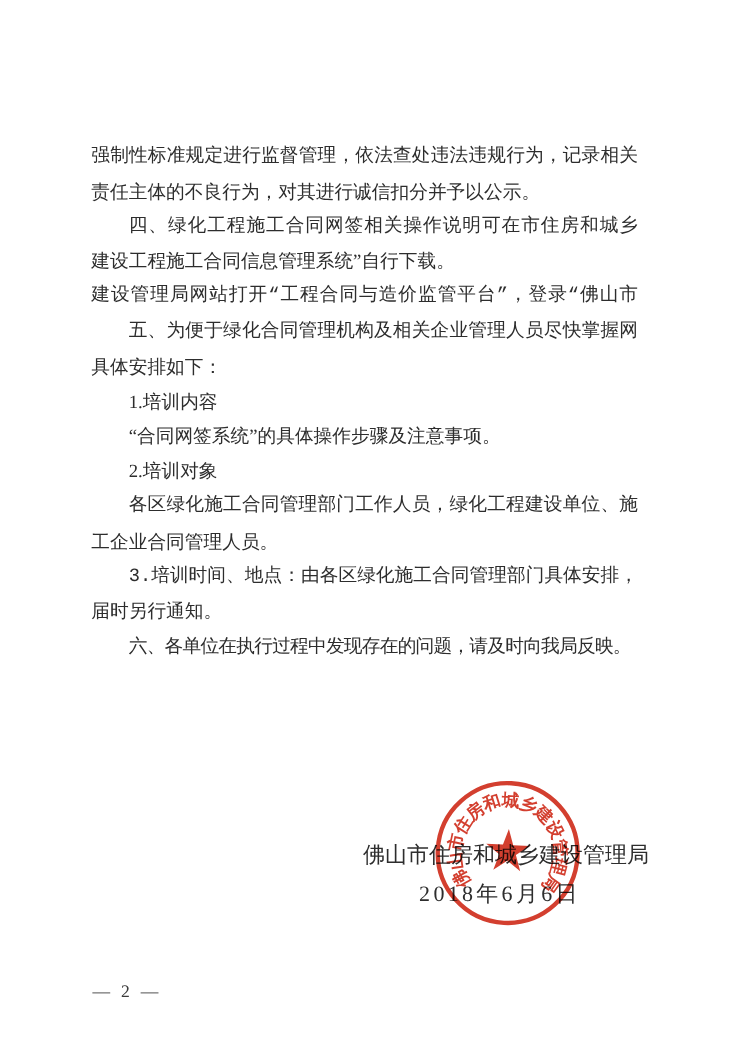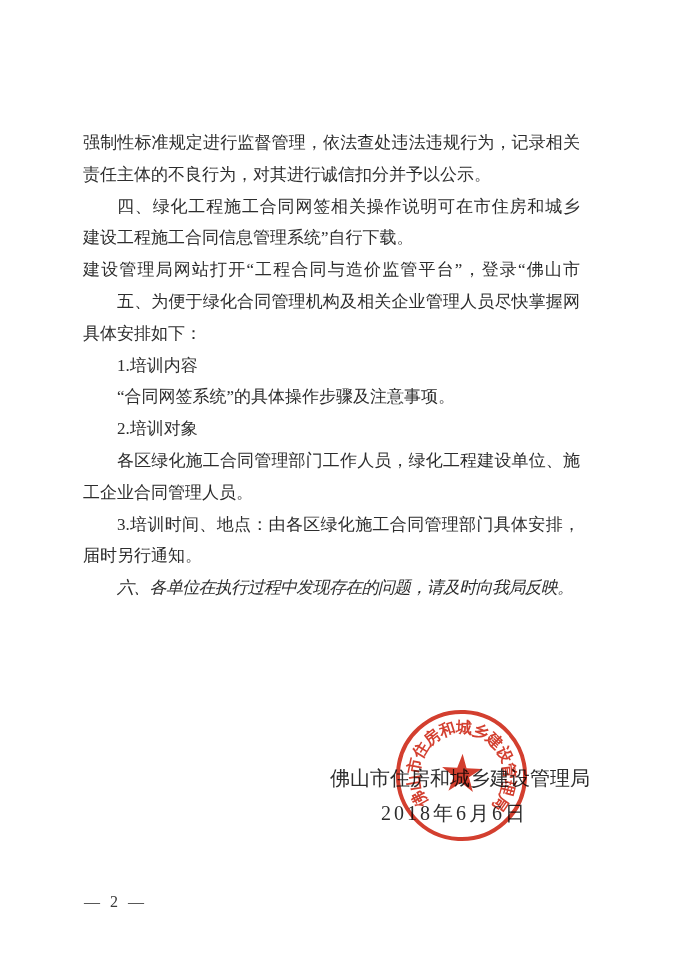--- a/index.html
+++ b/index.html
@@ -24,23 +24,24 @@
   }
   .doc-body .line {
     height: 31.8px;
     white-space: pre;
     text-align: left;
   }
   .doc-body .line.justify {
     white-space: normal;
     text-align: justify;
     text-align-last: justify;
+    font-family: Liberation Mono, monospace;
   }
   .doc-body .line.indent { text-indent: 34px; }
-  .doc-body .line.tight { letter-spacing: -0.7px; font-style: italic; }
+  .doc-body .line.tight { letter-spacing: -0.7px; }
   
   .signature {
     position: absolute;
     left: 330px;
     top: 766px;
     font-size: 20px;
     line-height: 24px;
     color: var(--ink, #2d2d2d);
     white-space: pre;
   }

